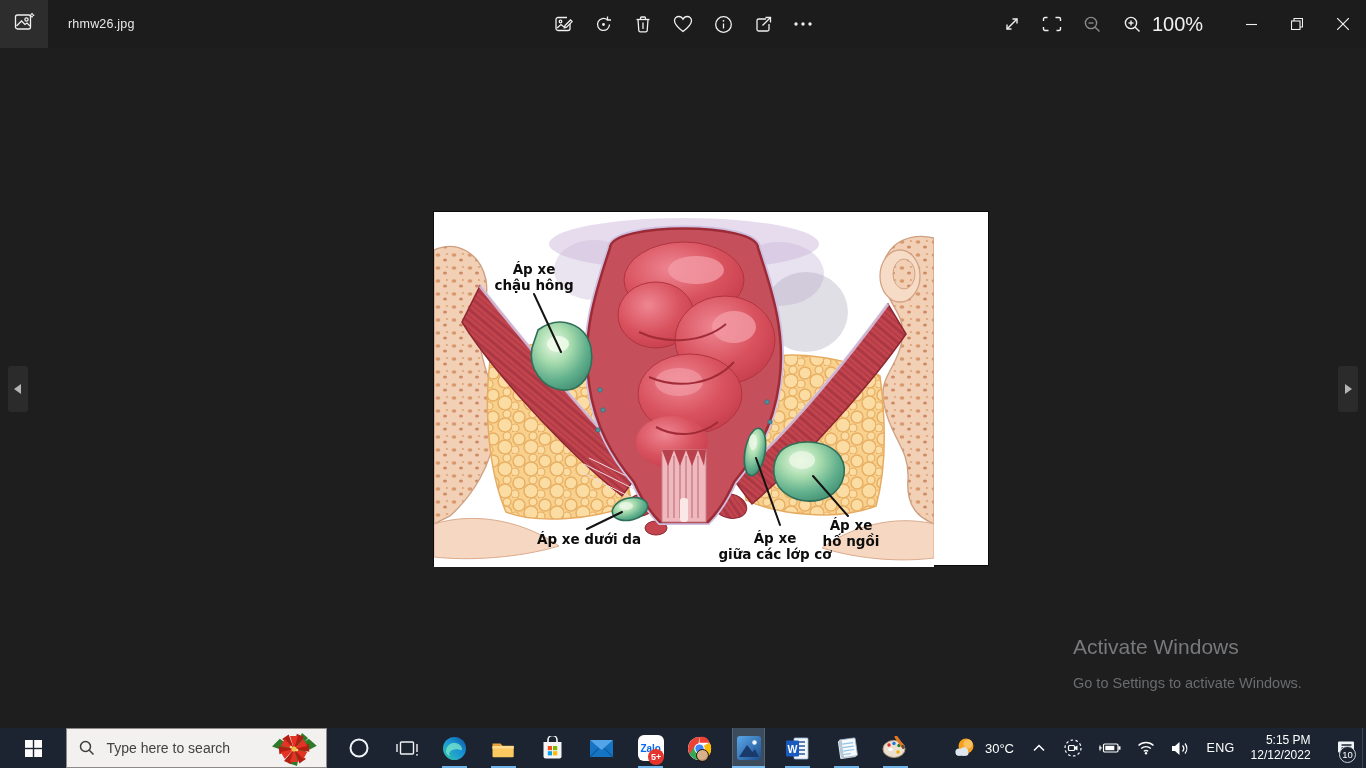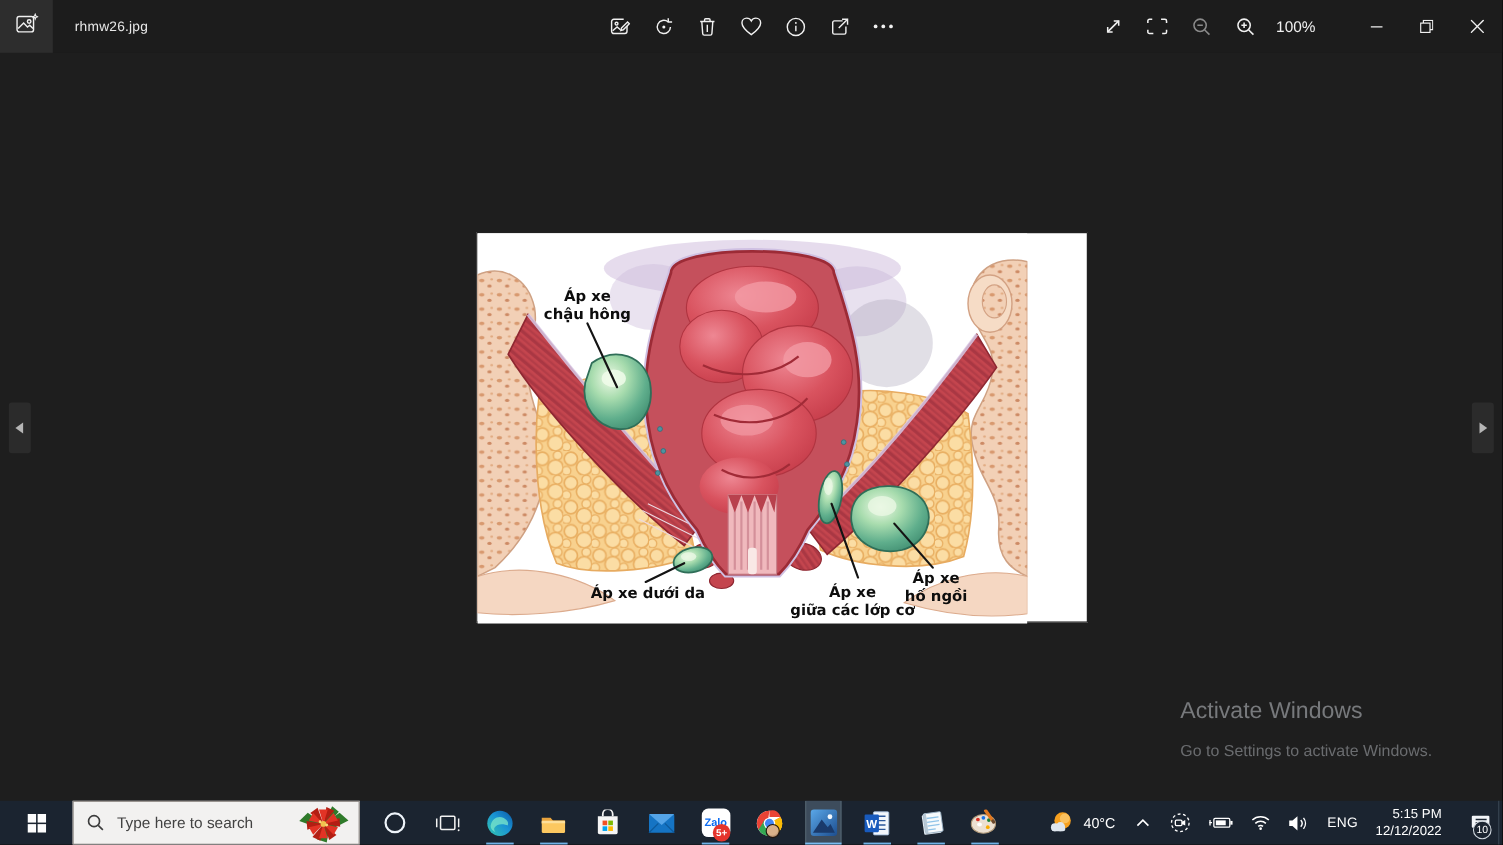--- a/index.html
+++ b/index.html
@@ -10,21 +10,21 @@
   }
   
   .titlebar { position:absolute; top:0; left:0; width:1366px; height:48px; background:#1c1c1c; z-index:30;padding-left:12px; }
   .seeall-tile { position:absolute; left:0; top:0; width:48px; height:48px; background:#2d2d2d;
     display:flex; align-items:center; justify-content:center; }
   .filename { position:absolute; left:68px; top:0; height:48px; display:flex; align-items:center;
     color:#e8e8e8; font-size:12.5px; letter-spacing:.2px; }
   .center-tools { position:absolute; left:50%; transform:translateX(-50%); top:0; height:48px; display:flex; }
   .tool-btn { width:40px; height:48px; display:flex; align-items:center; justify-content:center; }
   .right-tools { position:absolute; right:0; top:0; height:48px; display:flex; align-items:center; }
-  .zoom-label { width:52px; text-align:center; color:#f0f0f0; font-size:14px; }
+  .zoom-label { width:52px; color:#f0f0f0; font-size:20px; }
   .caption-btn { width:46px; height:48px; display:flex; align-items:center; justify-content:center; }
   .gap24 { width:24px; }
   
   .image-frame { position:absolute; left:433px; top:211px; width:556px; height:355px;
     border:1px solid #0c0c0c; background:#fff; z-index:5; }
   .nav-btn { position:absolute; top:366px; width:20px; height:46px; background:#2b2b2b; border-radius:3px;
     display:flex; align-items:center; justify-content:center; z-index:10; }
   .nav-left { left:8px; } .nav-right { right:8px; }
   .watermark { position:absolute; left:1073px; top:635px; z-index:8; }
   .watermark .wm-title { color:#77797c; font-size:21px; font-weight:400; }
@@ -505,21 +505,21 @@
     <div class="cell weather-cell">
       <svg width="26" height="22" viewBox="0 0 26 22">
         <circle cx="14" cy="9" r="7.5" fill="#f6a01f"></circle>
         <circle cx="16" cy="7" r="4.5" fill="#fcc76a" opacity=".85"></circle>
         <g fill="#dfe6ee">
           <circle cx="7" cy="15" r="3.6"></circle>
             <circle cx="12" cy="14.5" r="4.2"></circle>
           <rect x="4" y="14.5" width="12.5" height="4.2" rx="2.1"></rect>
         </g>
       </svg>
-      <span>40°C</span>
+      <span>30°C</span>
     </div>
 
     <div class="tray-spacer"></div>
 
     <div class="cell tray-cell chevron-cell">
       <svg width="12" height="8" viewBox="0 0 12 8" fill="none" stroke="#fff" stroke-width="1.5">
         <polyline points="1,6.5 6,1.5 11,6.5"></polyline>
       </svg>
     </div>
 

